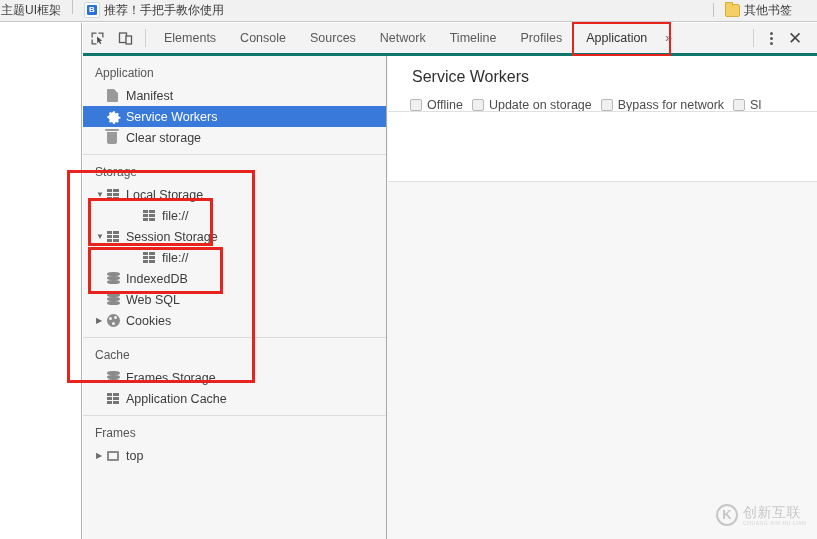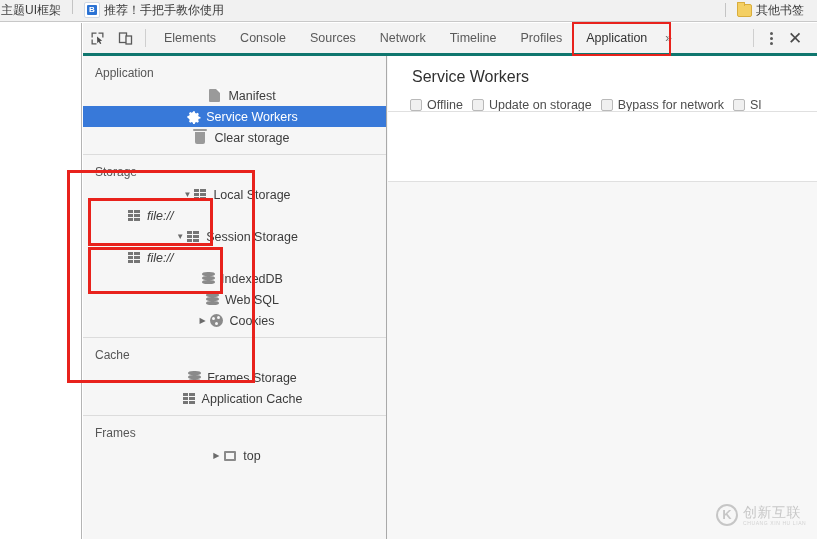--- a/index.html
+++ b/index.html
@@ -69,21 +69,21 @@
   .bm-sep {
     width: 1px; height: 14px;
     background: #c4c4c4;
     margin: 0 6px;
     flex: none;
   }
   .bm-right {
     margin-left: auto;
     display: flex;
     align-items: center;
-    padding-right: 8px;
+    padding-right: 20px;
   }
   .folder-icon {
     width: 13px; height: 11px;
     background: #f4cf62;
     border: 1px solid #d9ad3c;
     border-radius: 1px 2px 2px 2px;
     position: relative;
     flex: none;
   }
   .folder-icon::before {
@@ -228,22 +228,22 @@
     font-size: 12.5px;
     color: #3c3c3c;
     padding-left: 14px;
     box-sizing: border-box;
     white-space: nowrap;
   }
   .sb-row.selected {
     background: #3879d9;
     color: #ffffff;
   }
-  .sb-row.indent1 { padding-left: 16px; justify-content: center; }
-  .sb-row.indent2 { padding-left: 45px; font-style: italic; }
+  .sb-row.indent1 { padding-left: 24px; }
+  .sb-row.indent2 { padding-left: 60px; }
   .sb-arrow {
     width: 11px;
     font-size: 8px;
     color: #6b6b6b;
     flex: none;
     line-height: 1;
     margin-left: -11px;
     margin-right: 0px;
   }
   .sb-arrow.spacer { color: transparent; }

